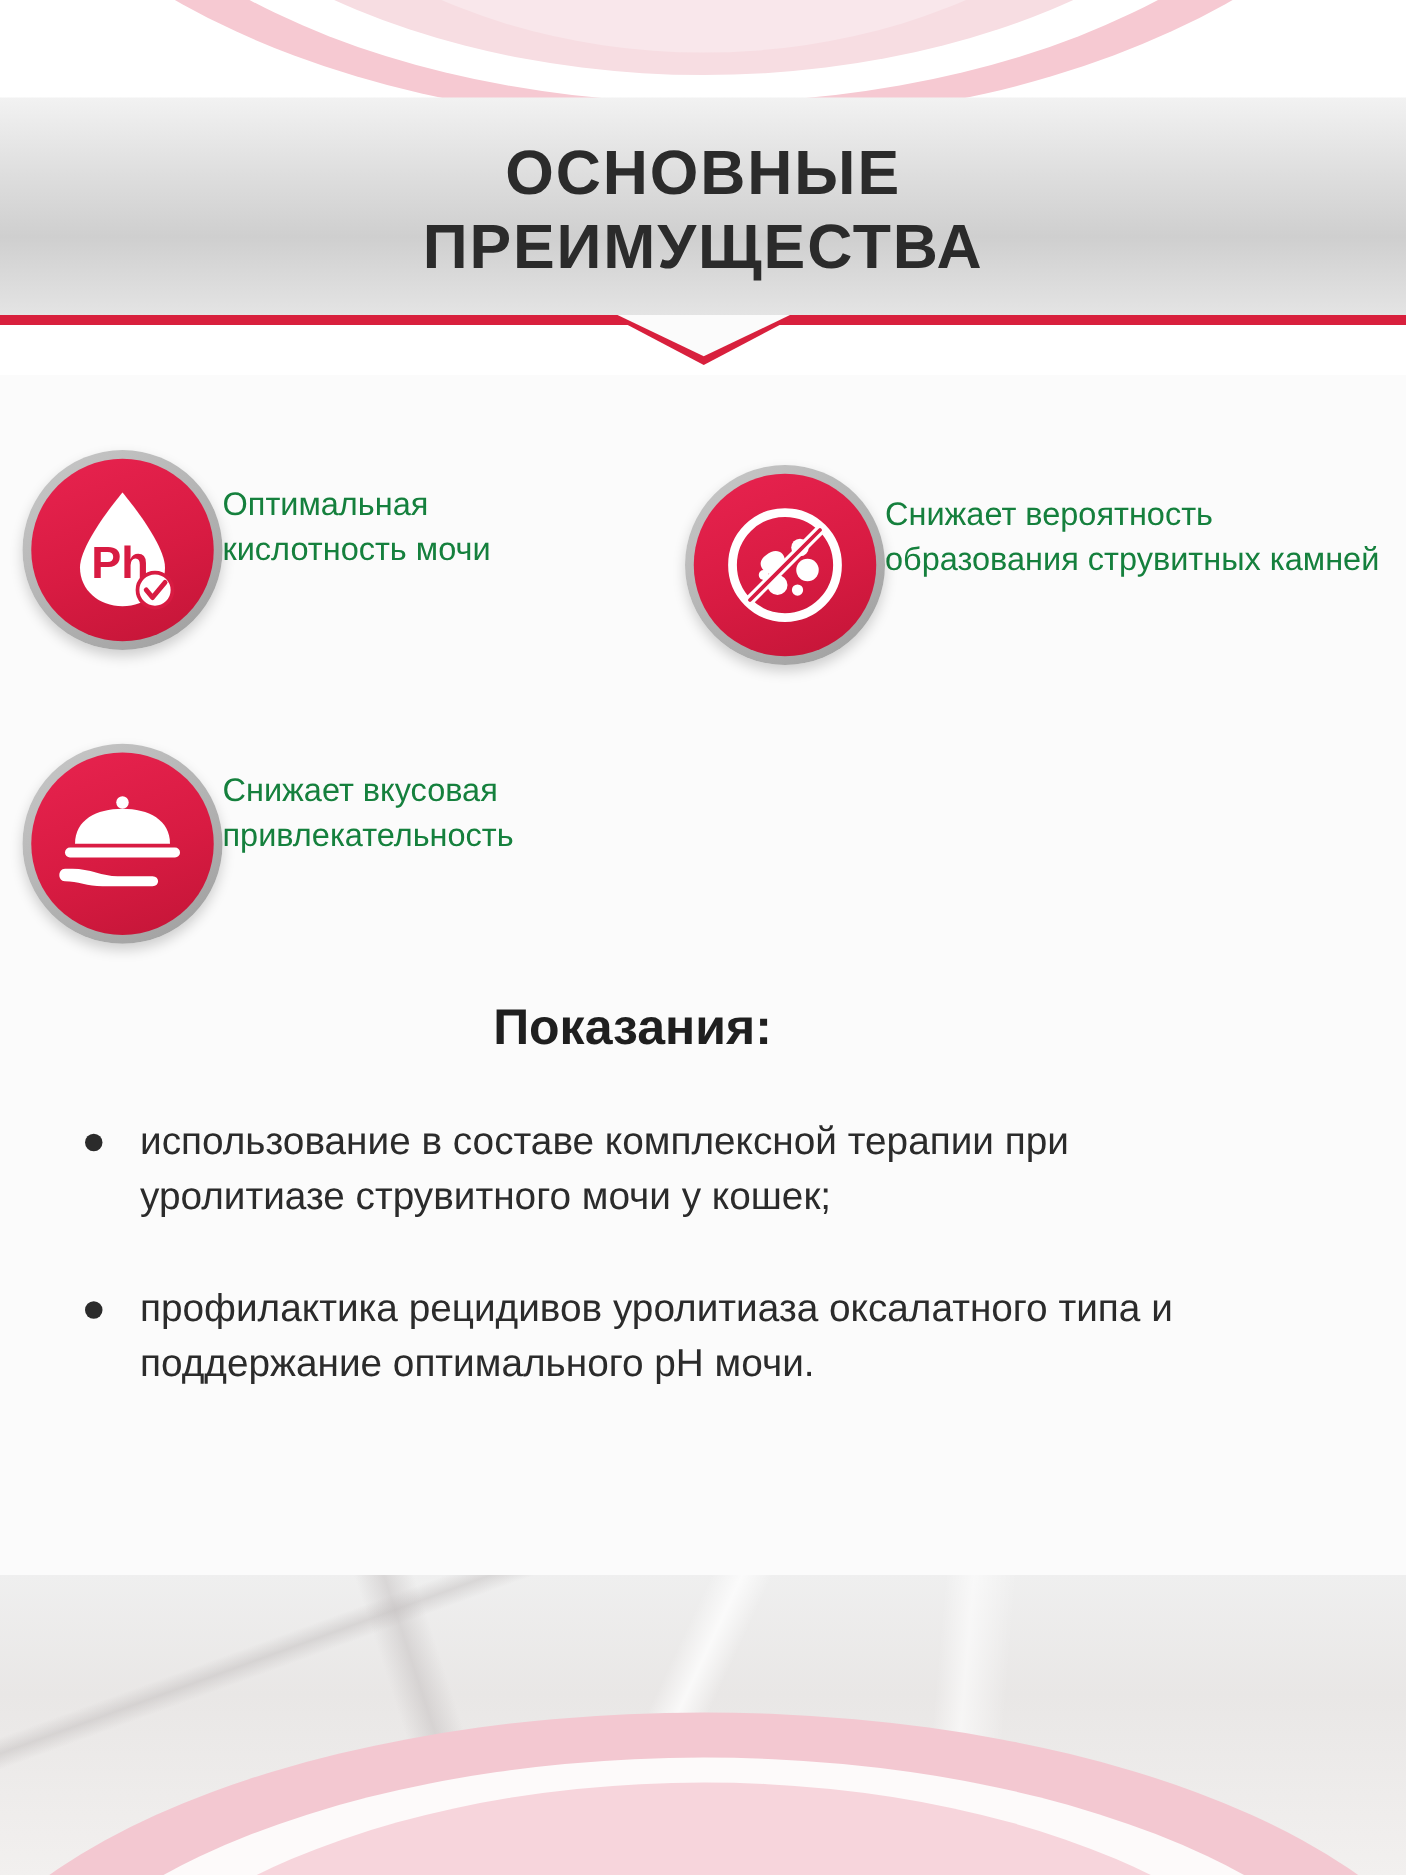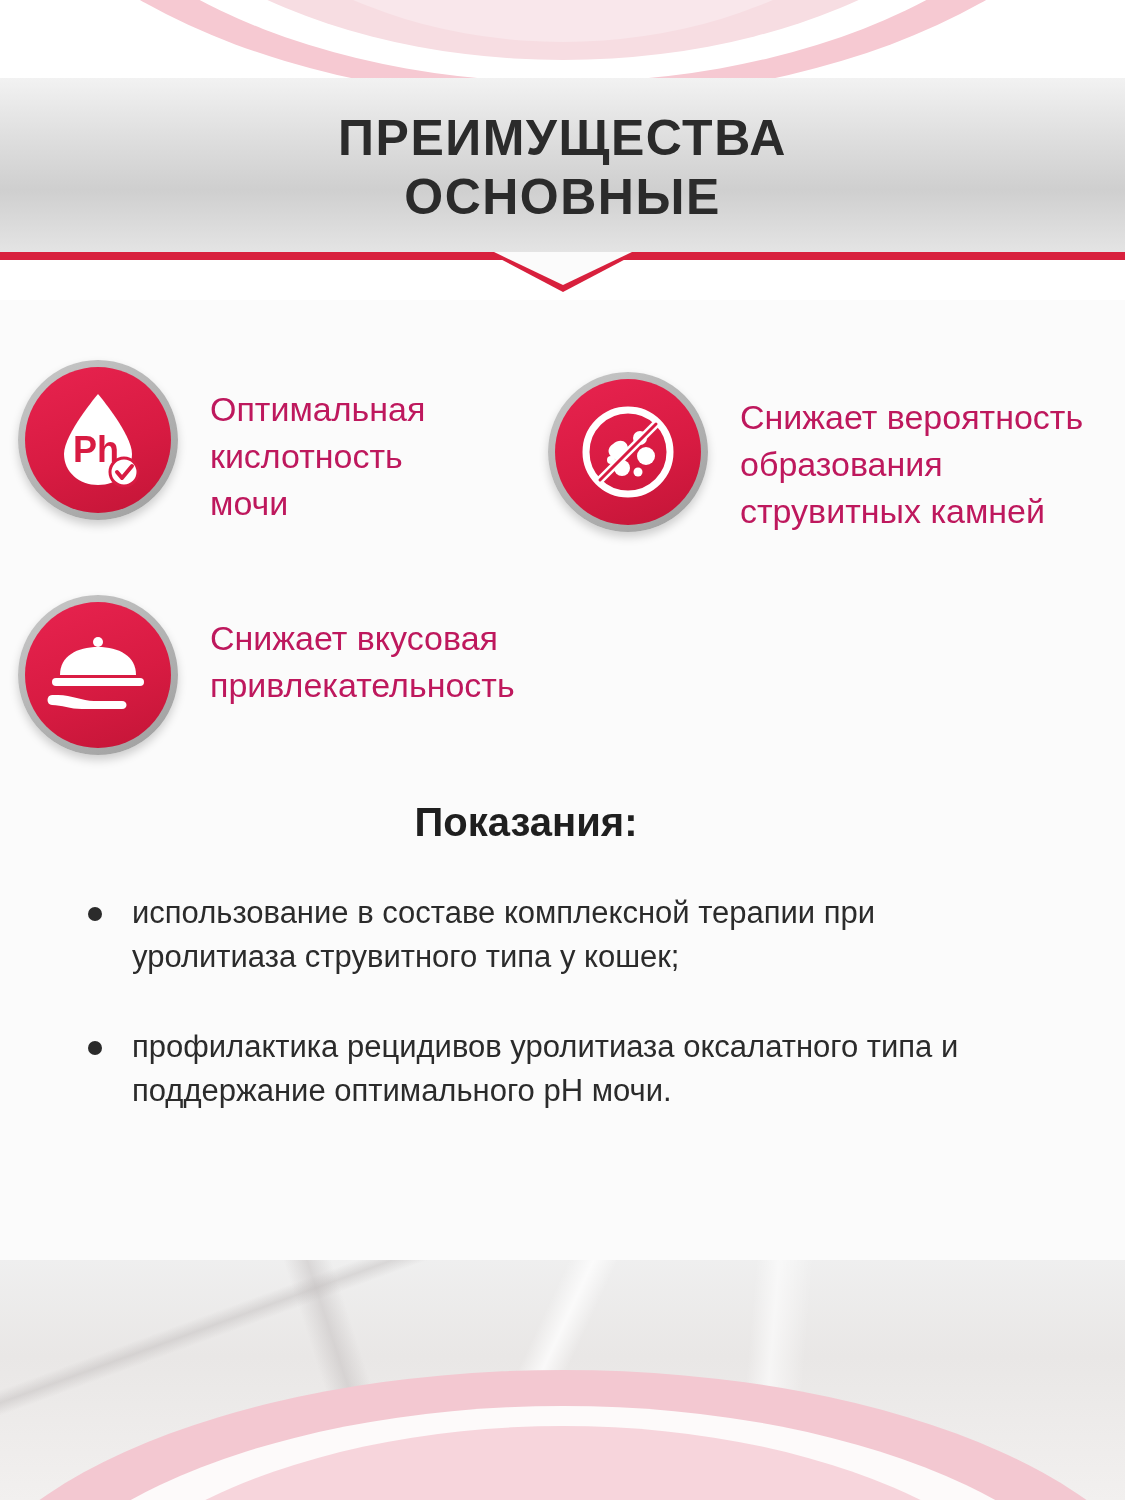--- a/index.html
+++ b/index.html
@@ -169,36 +169,34 @@
     height: 100%;
     border-radius: 50%;
     background: linear-gradient(160deg,#e8234f 0%, #d81b42 55%, #c31537 100%);
     display: flex;
     align-items: center;
     justify-content: center;
   }
   .badge svg { display: block; }
 
   .feature-text {
-    margin-left: 32px;
     padding-top: 26px;
-    font-size: 34px;
+    font-size: 26px;
     line-height: 1.38;
-    color: #be185d;
+    color: #15803d;
   }
   .feature.f2 .feature-text { padding-top: 22px; }
   .feature.f3 .feature-text { padding-top: 20px; }
 
   
   .indications {
     position: absolute;
     left: 0;
     top: 500px;
     width: 1012px;
-    margin-left: 20px;
   }
   .ind-title {
     text-align: center;
     font-size: 40px;
     font-weight: bold;
     color: #1f1f1f;
     margin-bottom: 46px;
   }
   .ind-list {
     margin: 0 auto;
@@ -281,22 +279,22 @@
 <div class="page">
 
   <div class="top-deco">
     <div class="arc-outer"></div>
     <div class="arc-mid"></div>
     <div class="arc-inner"></div>
     <div class="arc-core"></div>
   </div>
 
   <div class="header">
+    <div class="title-line">ОСНОВНЫЕ</div>
     <div class="title-line">ПРЕИМУЩЕСТВА</div>
-    <div class="title-line">ОСНОВНЫЕ</div>
   </div>
 
   <div class="chevron-wrap">
     <div class="bar"></div>
     <div class="notch"></div>
     <div class="notch-inner"></div>
   </div>
 
   <div class="body-area">
 
@@ -351,21 +349,21 @@
         <div class="feature-text">Снижает вкусовая привлекательность</div>
       </div>
 
     </div>
 
     <div class="indications">
       <div class="ind-title">Показания:</div>
       <div class="ind-list">
         <div class="ind-item">
           <div class="ind-bullet"></div>
-          <div class="ind-text">использование в составе комплексной терапии при уролитиаза струвитного типа у кошек;</div>
+          <div class="ind-text">использование в составе комплексной терапии при уролитиазе струвитного мочи у кошек;</div>
         </div>
         <div class="ind-item">
           <div class="ind-bullet"></div>
           <div class="ind-text">профилактика рецидивов уролитиаза оксалатного типа и поддержание оптимального pH мочи.</div>
         </div>
       </div>
     </div>
 
   </div>
 

